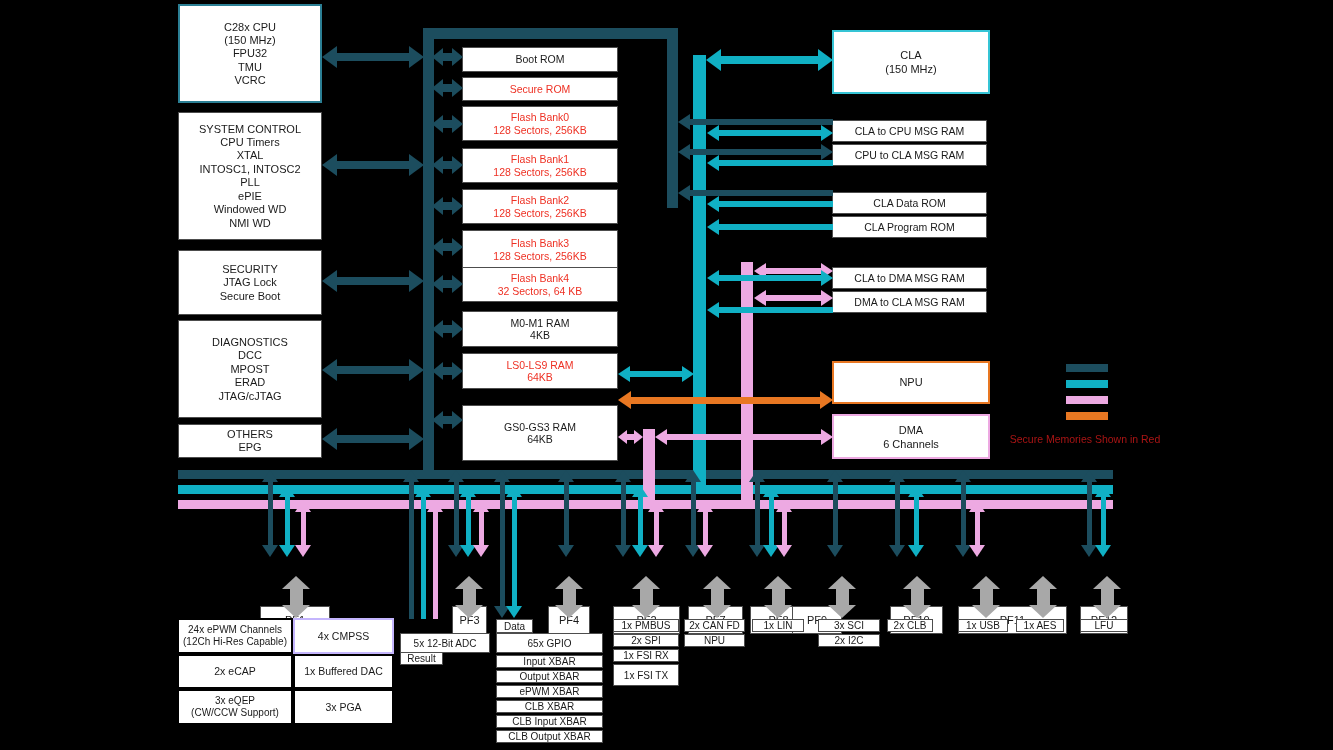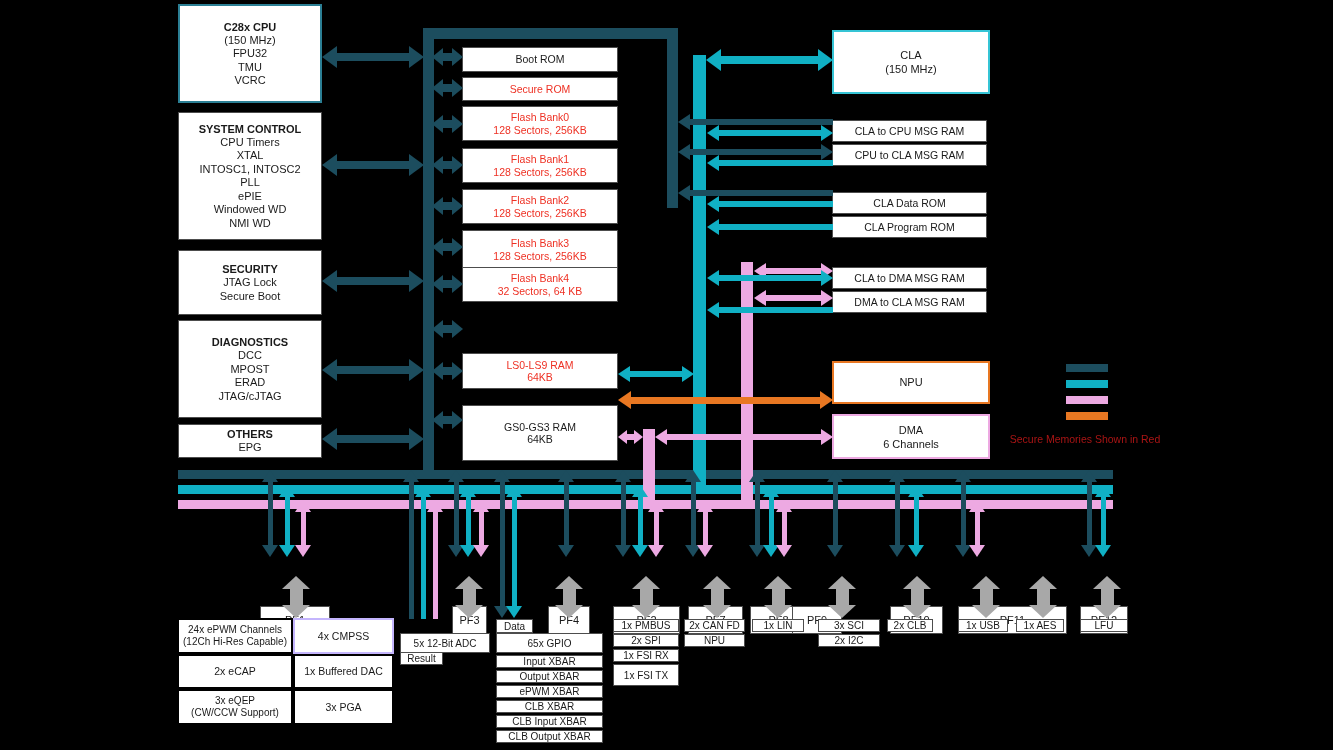--- a/index.html
+++ b/index.html
@@ -3,21 +3,21 @@
 <meta charset="utf-8">
 <style>
   html,body{margin:0;padding:0;background:#000;}
   #canvas{position:relative;width:1333px;height:750px;background:#000;overflow:hidden;
           font-family:"Liberation Sans", sans-serif;color:#1a1a1a;}
   .abs{position:absolute;}
   .box{position:absolute;background:#fff;border:1px solid #4d4d4d;display:flex;
        flex-direction:column;align-items:center;justify-content:center;text-align:center;box-sizing:border-box;}
   .lbl{white-space:pre-line;font-size:10.5px;line-height:12.5px;}
   .blk{left:178px;width:144px;}
-  .blk .t{font-weight:bold;font-size:11px;line-height:14px;}
+  .blk .t{font-weight:normal;font-size:11px;line-height:14px;}
   .blk .b{white-space:pre-line;font-size:11px;line-height:13.5px;}
   .mem{left:462px;width:156px;}
   .msgram{left:832px;width:155px;height:22px;}
   .pf{top:558px;height:28px;font-size:11px;margin-top:48px;}
   .sm{font-size:10px;}
   .red{color:#ee3124;}
   .teal-border{border:2px solid #2b7f94;}
   .cyan-border{border:2px solid #35c4d5;}
   .orange-border{border:2px solid #e87722;}
   .pink-border{border:2px solid #eda9e2;}
@@ -81,20 +81,24 @@
     <span class="lbl red" style="color: rgb(238, 49, 36);">Flash Bank2
 128 Sectors, 256KB</span>
     </div>
   <div class="box mem" style="top:230px;height:39px">
     <span class="lbl red" style="color: rgb(238, 49, 36);">Flash Bank3
 128 Sectors, 256KB</span>
     </div>
   <div class="box mem" style="top:267px;height:35px">
     <span class="lbl red" style="color: rgb(238, 49, 36);">Flash Bank4
 32 Sectors, 64 KB</span>
+    </div>
+  <div class="box mem" style="top:311px;height:36px">
+    <span class="lbl">M0-M1 RAM
+4KB</span>
     </div>
   <div class="box mem" style="top:353px;height:36px">
     <span class="lbl red" style="color: rgb(238, 49, 36);">LS0-LS9 RAM
 64KB</span>
     </div>
   <div class="box mem" style="top:405px;height:56px">
     <span class="lbl">GS0-GS3 RAM
 64KB</span>
     </div>
 

